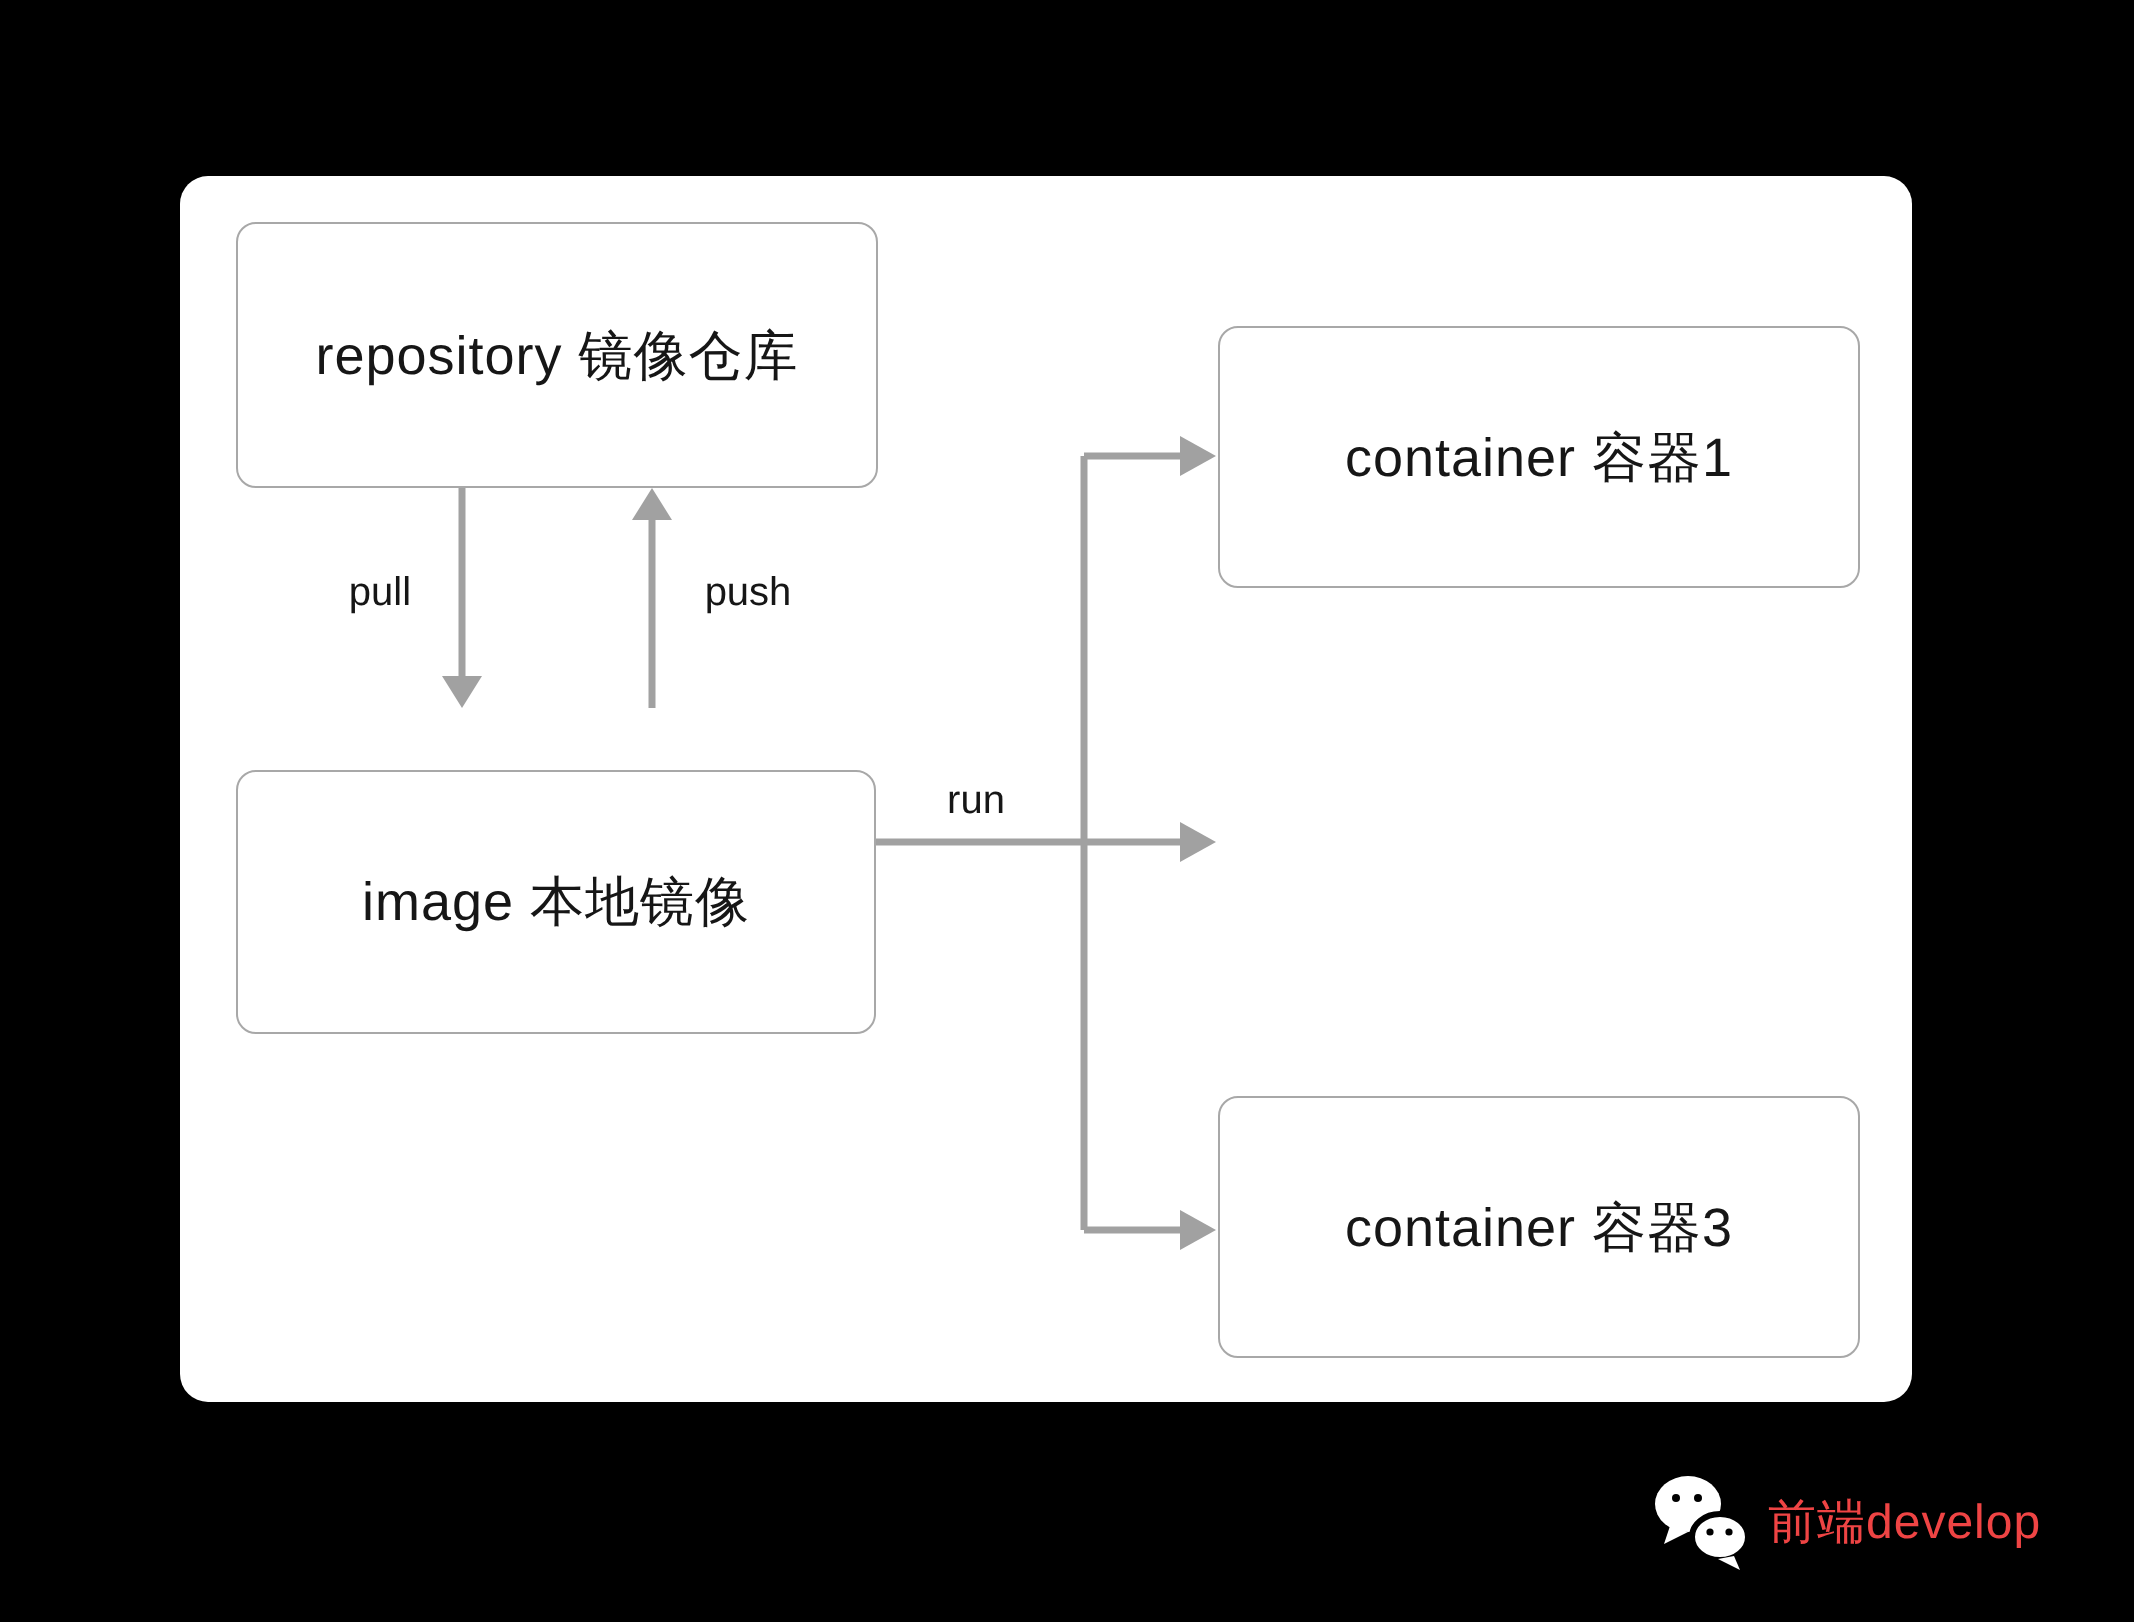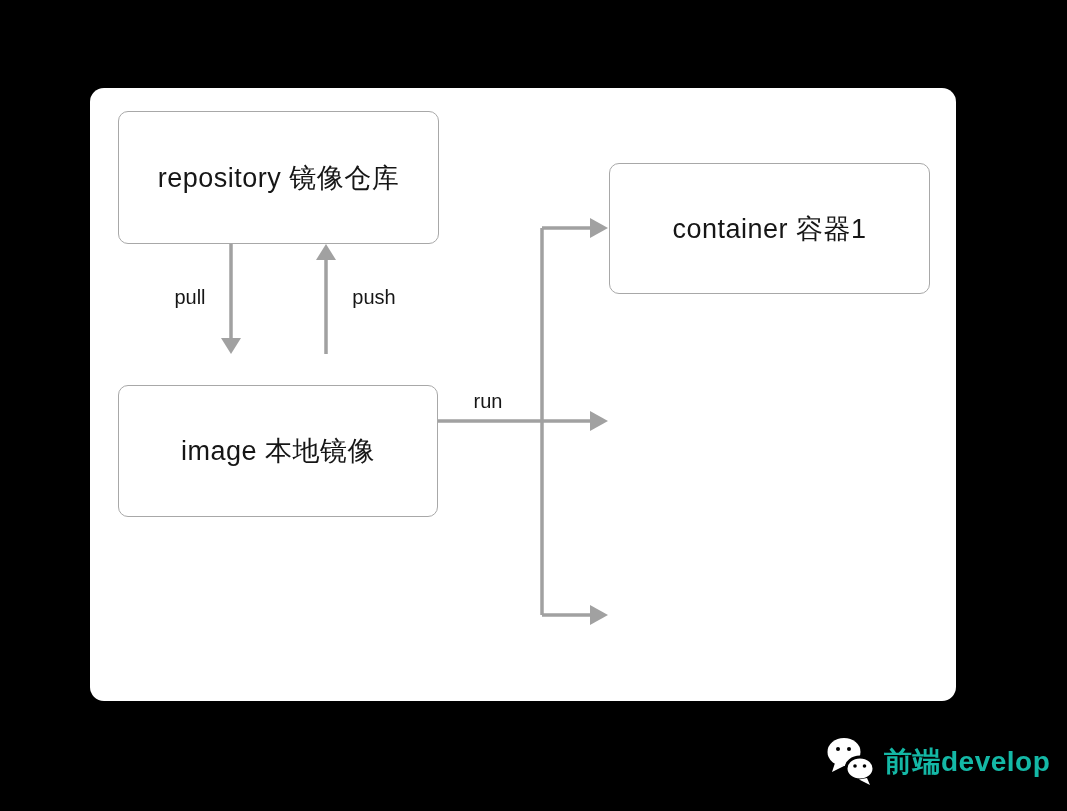--- a/index.html
+++ b/index.html
@@ -71,23 +71,23 @@
     display: flex;
     align-items: center;
     gap: 8px;
   }
   .wechat-icon {
     width: 50px;
     height: 52px;
     display: block;
   }
   .brand-name {
-    color: #14b8a6;
-    font-size: 28px;
-    font-weight: 700;
+    color: #ef4444;
+    font-size: 24px;
+    font-weight: 400;
     letter-spacing: 0.5px;
     line-height: 52px;
   }
 </style>
 </head>
 <body>
 
 <div class="stage">
 
   <div class="canvas">
@@ -114,20 +114,21 @@
           <polygon points="500,323 500,343 518,333" stroke="none"></polygon>
           <line x1="452" y1="527" x2="501" y2="527"></line>
           <polygon points="500,517 500,537 518,527" stroke="none"></polygon>
         </g>
       </g>
     </svg>
 
     <div class="node node-repository">repository 镜像仓库</div>
     <div class="node node-image">image 本地镜像</div>
     <div class="node node-container1">container 容器1</div>
+    <div class="node node-container3">container 容器3</div>
 
     <div class="edge-label edge-label-pull">pull</div>
     <div class="edge-label edge-label-push">push</div>
     <div class="edge-label edge-label-run">run</div>
 
   </div>
 
   <div class="footer">
     <svg class="wechat-icon" viewBox="0 0 50 52" xmlns="http://www.w3.org/2000/svg">
 

